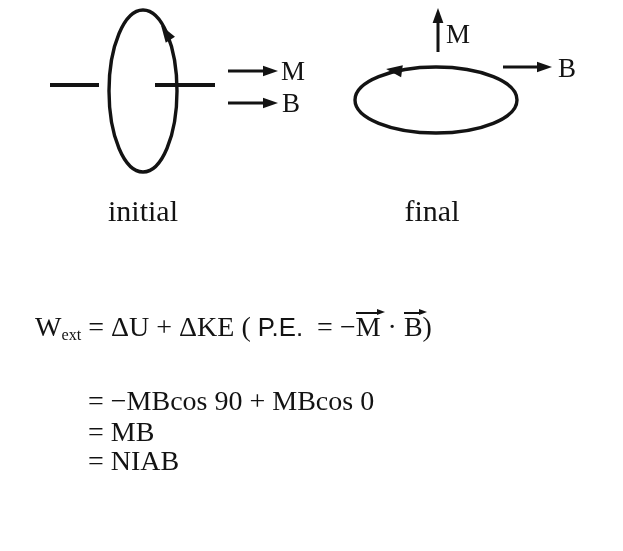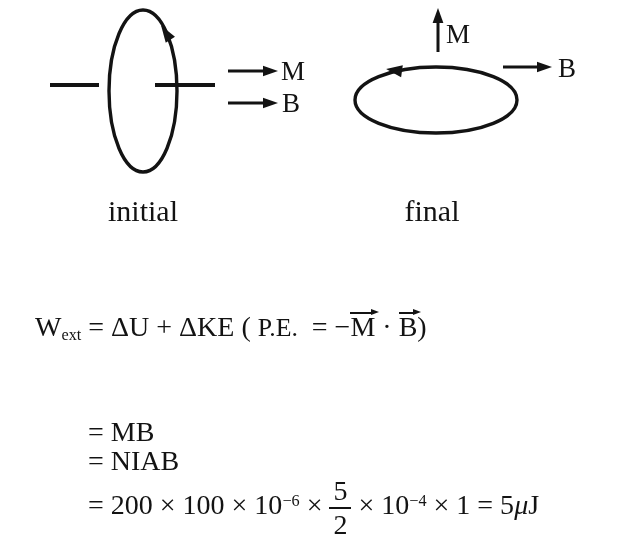--- a/index.html
+++ b/index.html
@@ -24,21 +24,21 @@
   .eq{
     position:absolute;
     font-size:28px;
     white-space:pre;
     line-height:1.05;
   }
   .eq span{white-space:pre;}
   .sb{font-size:0.58em;position:relative;top:0.25em;margin-top:28px;}
   .sp{font-size:0.58em;position:relative;top:-0.5em;}
   .it{font-style:italic;}
-  .pe{font-family:Liberation Serif, serif;font-size:0.92em;margin-top:48px;}
+  .pe{font-family:Liberation Sans, sans-serif;font-size:0.92em;margin-top:48px;}
   .vec{display:inline-block;position:relative;line-height:1;}
   .vec::before{
     content:"";position:absolute;left:0;right:2px;top:-1px;
     height:2.2px;background:#131313;
   }
   .vec::after{
     content:"";position:absolute;right:-4px;top:-4.5px;
     width:0;height:0;
     border-left:8px solid #131313;
     border-top:3.5px solid transparent;
@@ -90,20 +90,20 @@
       </g>
       <text x="558" y="77" font-size="27">B</text>
       <text x="432" y="221" font-size="30" text-anchor="middle">final</text>
     </g>
   </svg>
 
 
   <div class="eq" style="left:35px;top:312px;"><span>W</span><span class="sb">ext</span><span> = ΔU + ΔKE ( </span><span class="pe">P.E.</span><span>  = −</span><span class="vec">M</span><span> · </span><span class="vec">B</span><span>)</span></div>
 
 
+  <div class="eq" style="left:88px;top:386px;">= −MBcos 90 + MBcos 0</div>
 
   <div class="eq" style="left:88px;top:446px;">= NIAB</div>
 
   <div class="eq" style="left:88px;top:417px;">= MB</div>
 
-  <div class="eq" style="left:88px;top:475px;"><span>= 200 × 100 × 10</span><span class="sp">−6</span><span> × </span><span class="frac"><span class="num">5</span><span class="den">2</span></span><span> × 10</span><span class="sp">−4</span><span> × 1 = 5</span><span class="it">μ</span><span>J</span></div>
 
 </div>
 
 </body></html>

